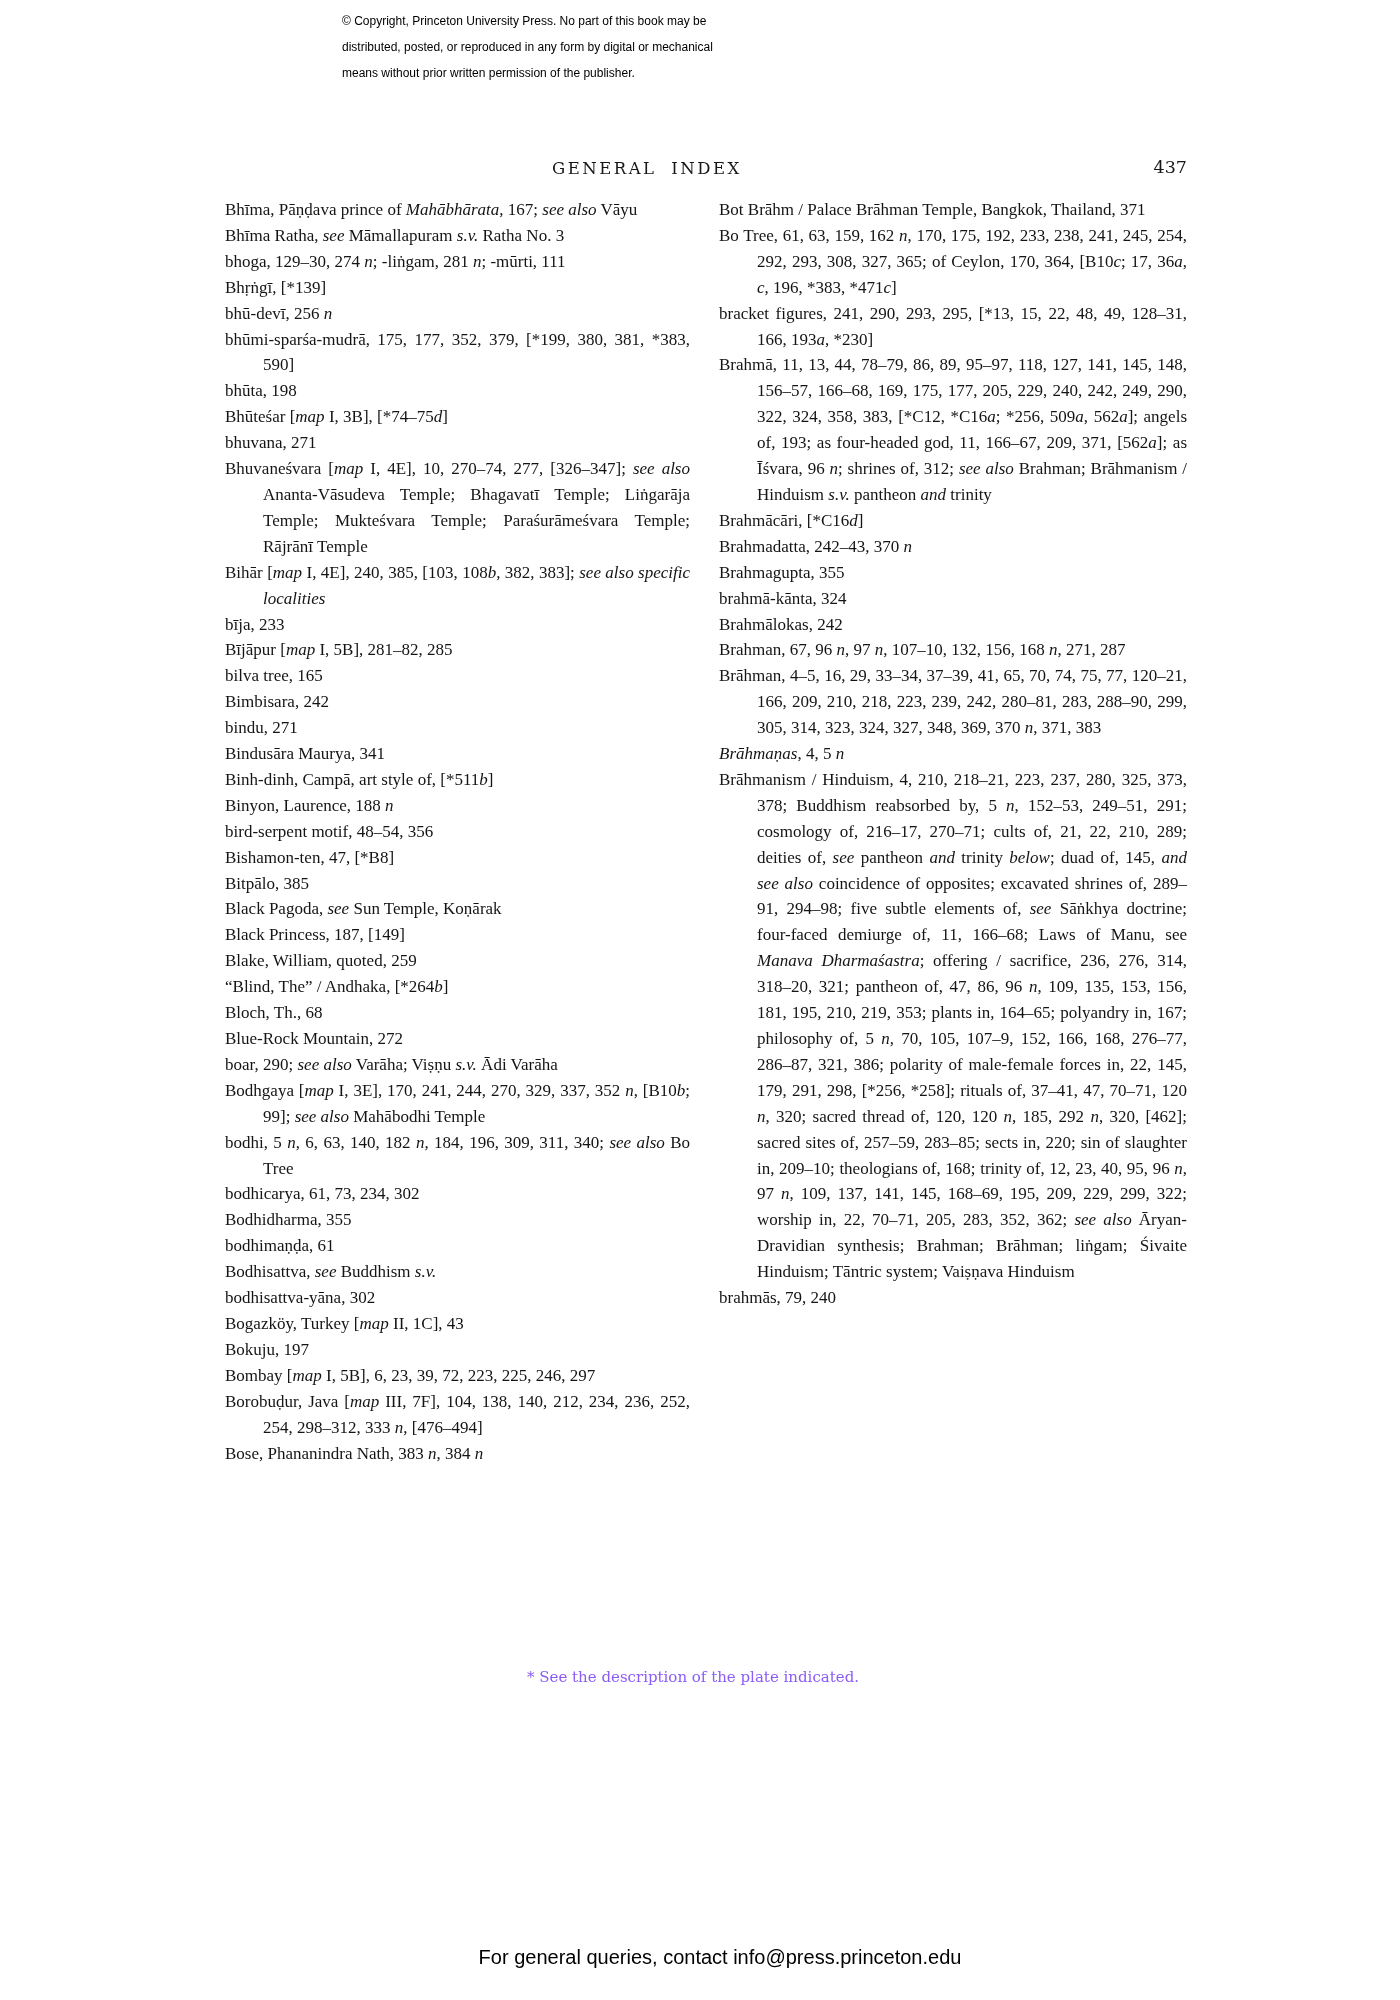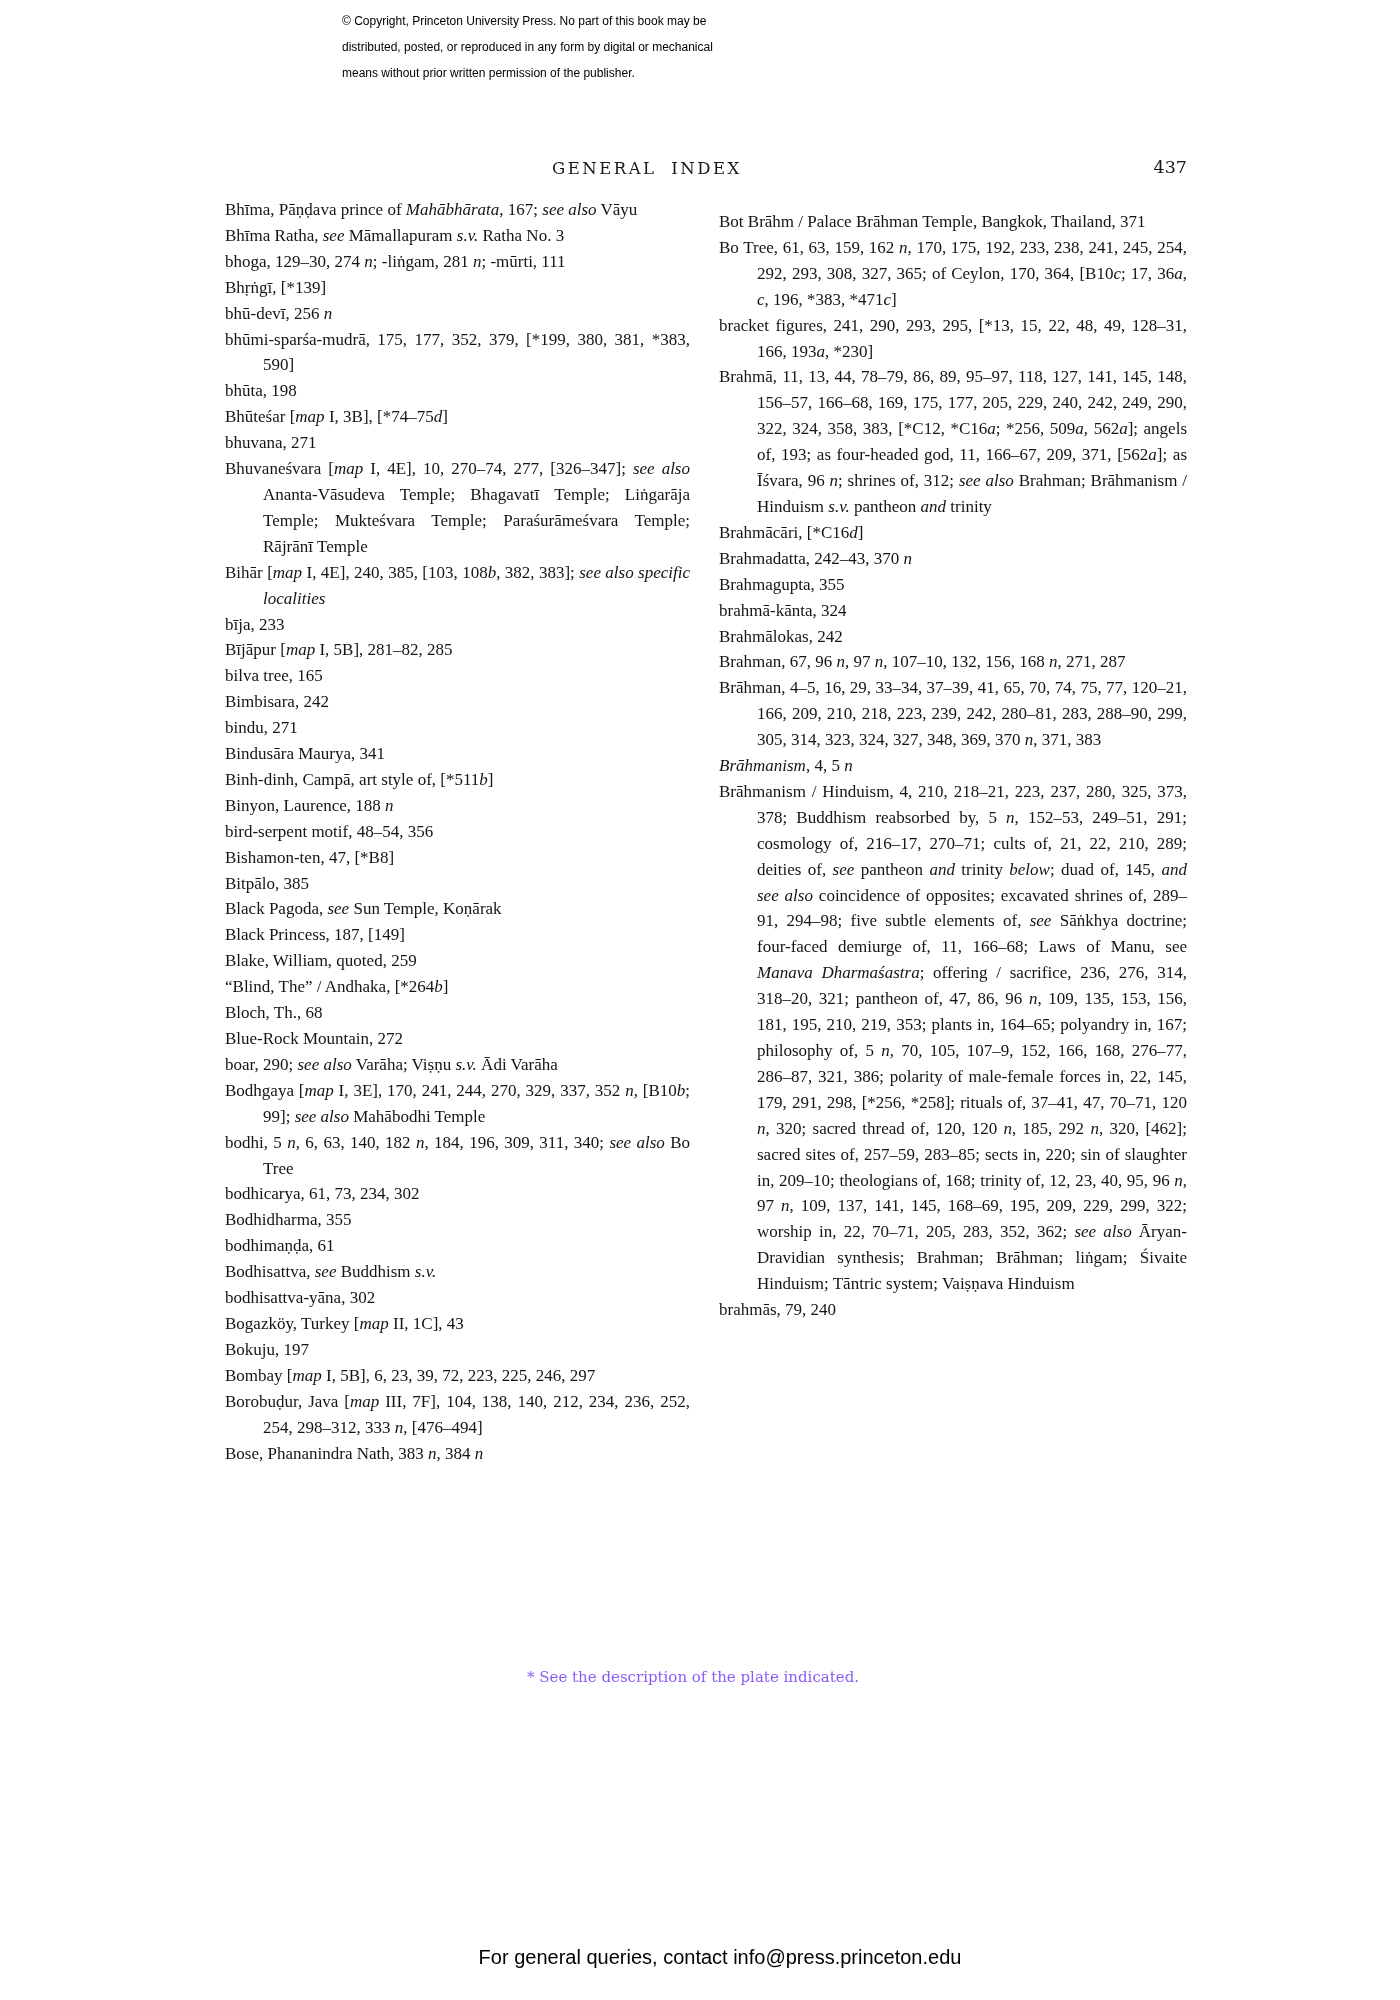--- a/index.html
+++ b/index.html
@@ -35,21 +35,21 @@
   }
   .col {
     position: absolute;
     top: 197px;
     font-size: 17px;
     line-height: 25.9px;
     text-align: justify;
     color: #141414;
   }
   .col-left  { left: 225px; width: 465px; }
-  .col-right { left: 719px; width: 468px; margin-top: 12px; }
+  .col-right { left: 719px; width: 468px; }
   .entry {
     margin: 0;
     padding-left: 38px;
     text-indent: -38px;
     font-family: Liberation Serif, serif;
   }
   .it { font-style: italic; }
   .footnote {
     position: absolute;
     left: 527px; top: 1668px;
@@ -126,20 +126,20 @@
     <p class="entry"><span>Bo Tree, 61, 63, 159, 162 </span><span class="it">n</span><span>, 170, 175, 192, 233, 238, 241, 245, 254, 292, 293, 308, 327, 365; of Ceylon, 170, 364, [B10</span><span class="it">c</span><span>; 17, 36</span><span class="it">a</span><span>, </span><span class="it">c</span><span>, 196, *383, *471</span><span class="it">c</span><span>]</span></p>
     <p class="entry"><span>bracket figures, 241, 290, 293, 295, [*13, 15, 22, 48, 49, 128–31, 166, 193</span><span class="it">a</span><span>, *230]</span></p>
     <p class="entry"><span>Brahmā, 11, 13, 44, 78–79, 86, 89, 95–97, 118, 127, 141, 145, 148, 156–57, 166–68, 169, 175, 177, 205, 229, 240, 242, 249, 290, 322, 324, 358, 383, [*C12, *C16</span><span class="it">a</span><span>; *256, 509</span><span class="it">a</span><span>, 562</span><span class="it">a</span><span>]; angels of, 193; as four-headed god, 11, 166–67, 209, 371, [562</span><span class="it">a</span><span>]; as Īśvara, 96 </span><span class="it">n</span><span>; shrines of, 312; </span><span class="it">see also</span><span> Brahman; Brāhmanism / Hinduism </span><span class="it">s.v.</span><span> pantheon </span><span class="it">and</span><span> trinity</span></p>
     <p class="entry"><span>Brahmācāri, [*C16</span><span class="it">d</span><span>]</span></p>
     <p class="entry"><span>Brahmadatta, 242–43, 370 </span><span class="it">n</span></p>
     <p class="entry"><span>Brahmagupta, 355</span></p>
     <p class="entry"><span>brahmā-kānta, 324</span></p>
     <p class="entry"><span>Brahmālokas, 242</span></p>
     <p class="entry"><span>Brahman, 67, 96 </span><span class="it">n</span><span>, 97 </span><span class="it">n</span><span>, 107–10, 132, 156, 168 </span><span class="it">n</span><span>, 271, 287</span></p>
     <p class="entry"><span>Brāhman, 4–5, 16, 29, 33–34, 37–39, 41, 65, 70, 74, 75, 77, 120–21, 166, 209, 210, 218, 223, 239, 242, 280–81, 283, 288–90, 299, 305, 314, 323, 324, 327, 348, 369, 370 </span><span class="it">n</span><span>, 371, 383</span></p>
-    <p class="entry"><span class="it">Brāhmanism</span><span>, 4, 5 </span><span class="it">n</span></p>
+    <p class="entry"><span class="it">Brāhmaṇas</span><span>, 4, 5 </span><span class="it">n</span></p>
     <p class="entry"><span>Brāhmanism / Hinduism, 4, 210, 218–21, 223, 237, 280, 325, 373, 378; Buddhism reabsorbed by, 5 </span><span class="it">n</span><span>, 152–53, 249–51, 291; cosmology of, 216–17, 270–71; cults of, 21, 22, 210, 289; deities of, </span><span class="it">see</span><span> pantheon </span><span class="it">and</span><span> trinity </span><span class="it">below</span><span>; duad of, 145, </span><span class="it">and see also</span><span> coincidence of opposites; excavated shrines of, 289–91, 294–98; five subtle elements of, </span><span class="it">see</span><span> Sāṅkhya doctrine; four-faced demiurge of, 11, 166–68; Laws of Manu, see </span><span class="it">Manava Dharmaśastra</span><span>; offering / sacrifice, 236, 276, 314, 318–20, 321; pantheon of, 47, 86, 96 </span><span class="it">n</span><span>, 109, 135, 153, 156, 181, 195, 210, 219, 353; plants in, 164–65; polyandry in, 167; philosophy of, 5 </span><span class="it">n</span><span>, 70, 105, 107–9, 152, 166, 168, 276–77, 286–87, 321, 386; polarity of male-female forces in, 22, 145, 179, 291, 298, [*256, *258]; rituals of, 37–41, 47, 70–71, 120 </span><span class="it">n</span><span>, 320; sacred thread of, 120, 120 </span><span class="it">n</span><span>, 185, 292 </span><span class="it">n</span><span>, 320, [462]; sacred sites of, 257–59, 283–85; sects in, 220; sin of slaughter in, 209–10; theologians of, 168; trinity of, 12, 23, 40, 95, 96 </span><span class="it">n</span><span>, 97 </span><span class="it">n</span><span>, 109, 137, 141, 145, 168–69, 195, 209, 229, 299, 322; worship in, 22, 70–71, 205, 283, 352, 362; </span><span class="it">see also</span><span> Āryan-Dravidian synthesis; Brahman; Brāhman; liṅgam; Śivaite Hinduism; Tāntric system; Vaiṣṇava Hinduism</span></p>
     <p class="entry"><span>brahmās, 79, 240</span></p>
   </div>
 
 <div class="footnote">* See the description of the plate indicated.</div>
 
 <div class="footer">For general queries, contact info@press.princeton.edu</div>
 
 </body></html>

